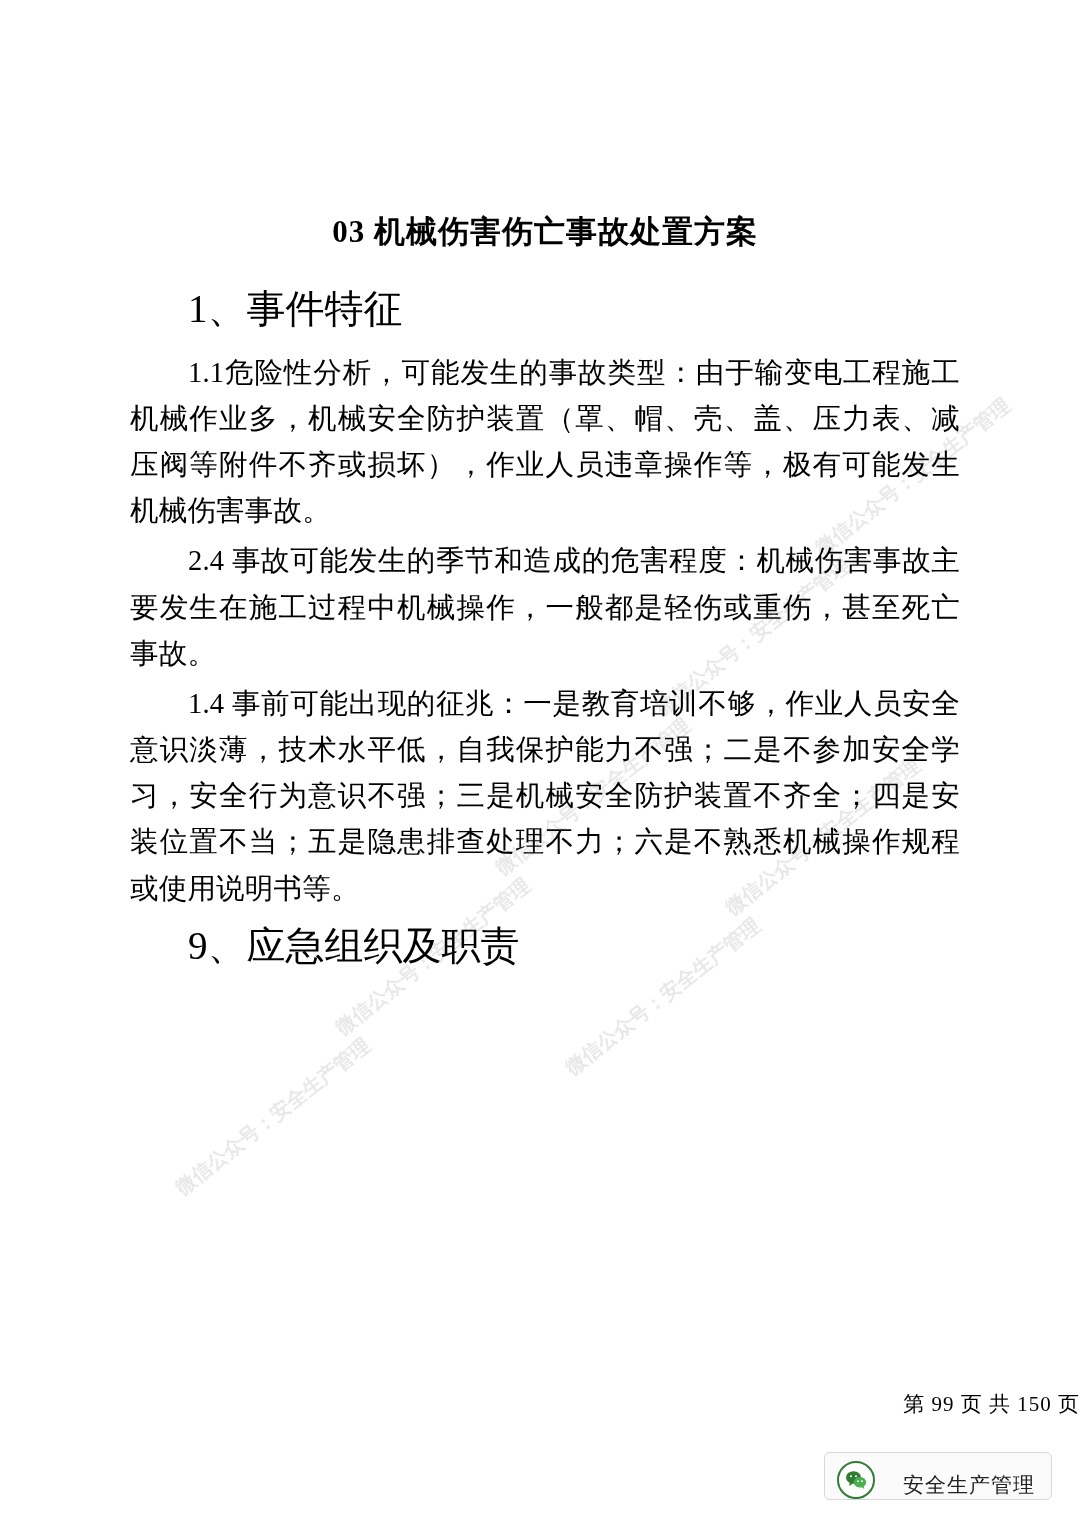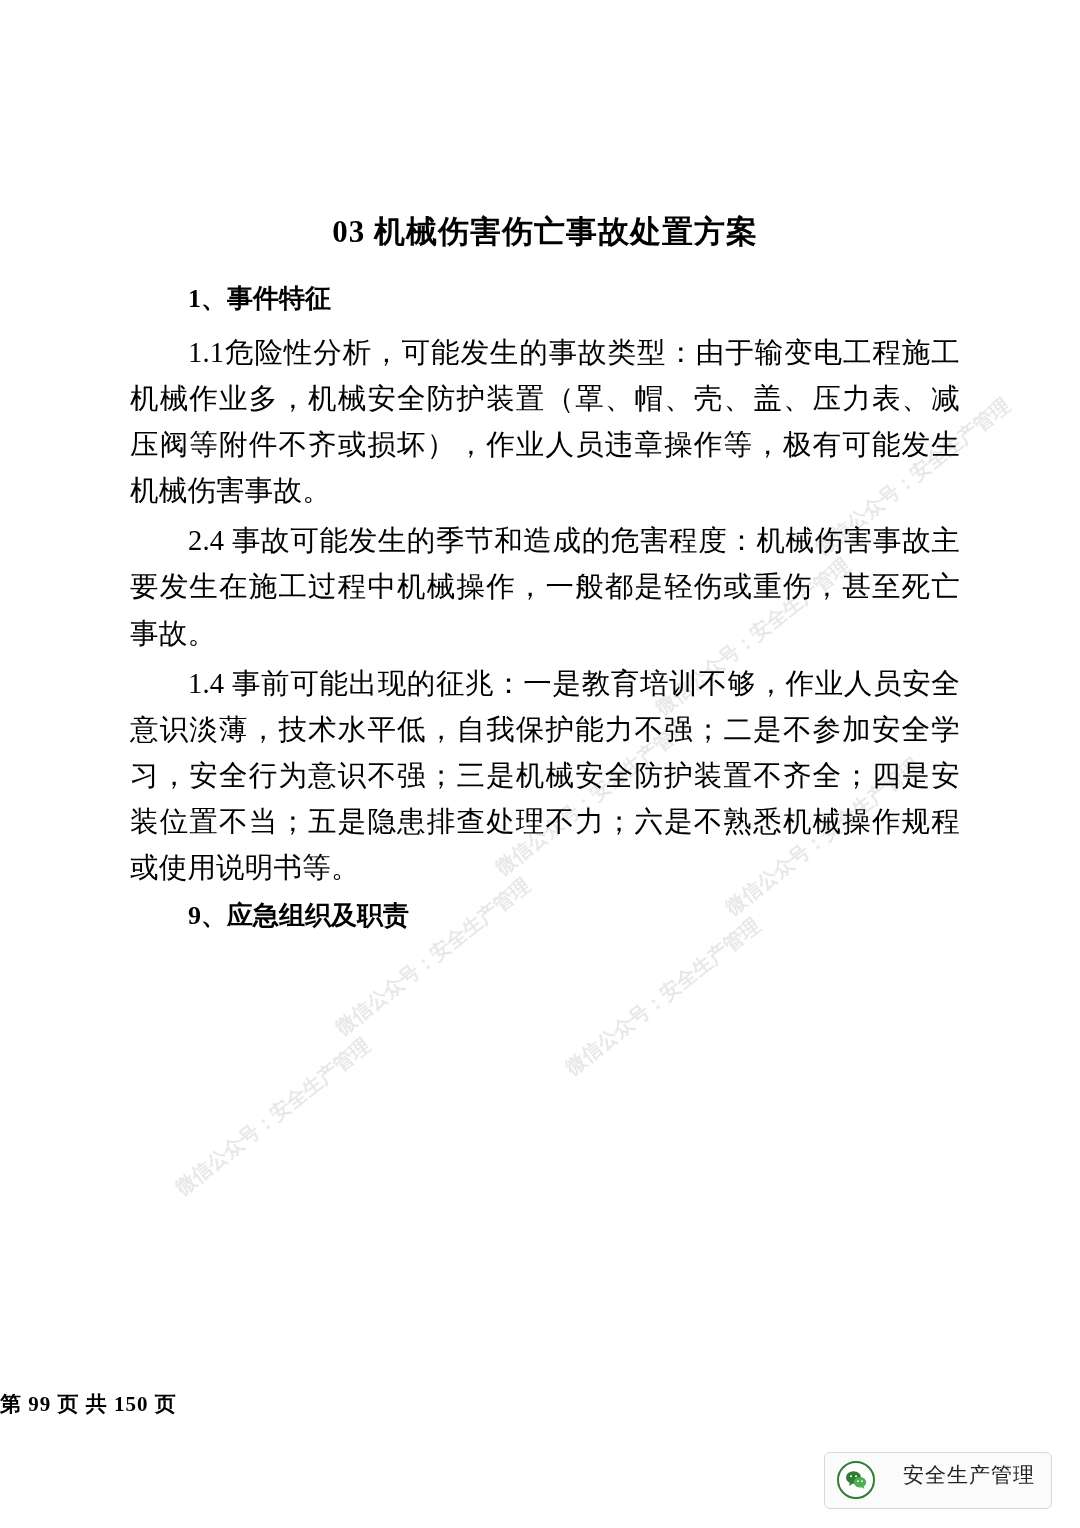--- a/index.html
+++ b/index.html
@@ -30,22 +30,22 @@
   }
   .doc-title {
     text-align: center;
     font-size: 31px;
     font-weight: bold;
     letter-spacing: 1px;
     margin: 0 0 26px 0;
     line-height: 1.4;
   }
   .h2 {
-    font-size: 26px;
-    font-weight: bold;
+    font-size: 39px;
+    font-weight: normal;
     margin: 0 0 10px 0;
     text-indent: 58px;
     line-height: 1.55;
   }
   .para {
     font-size: 28.5px;
     line-height: 1.62;
     margin: 0 0 4px 0;
     text-indent: 58px;
     text-align: justify;
@@ -53,24 +53,23 @@
     letter-spacing: 0.2px;
   }
   .para.sub {
     text-indent: 58px;
   }
   .footer {
     position: absolute;
     left: 0;
     right: 0;
     top: 1390px;
-    text-align: left;
+    text-align: right;
     font-size: 21px;
     letter-spacing: 1px;
-    font-weight: bold;
   }
   .watermark-layer {
     position: absolute;
     left: 0; top: 0;
     width: 1080px; height: 1528px;
     pointer-events: none;
     overflow: hidden;
   }
   .wm {
     position: absolute;
@@ -80,25 +79,25 @@
     white-space: nowrap;
     transform: rotate(-38deg);
     transform-origin: left top;
     font-weight: bold;
   }
   .badge {
     position: absolute;
     right: 28px;
     top: 1452px;
     display: flex;
-    align-items: flex-start;
+    align-items: flex-end;
     gap: 28px;
     border: 1px solid #d8d8d8;
     border-radius: 6px;
-    padding: 8px 16px 9px 12px;
+    padding: 8px 16px 0 12px;
     background: #fbfbfb;
   }
   .badge-icon {
     width: 34px;
     height: 34px;
     border-radius: 50%;
     background: #fff;
     border: 2px solid #2e7d32;
     display: flex;
     align-items: center;

